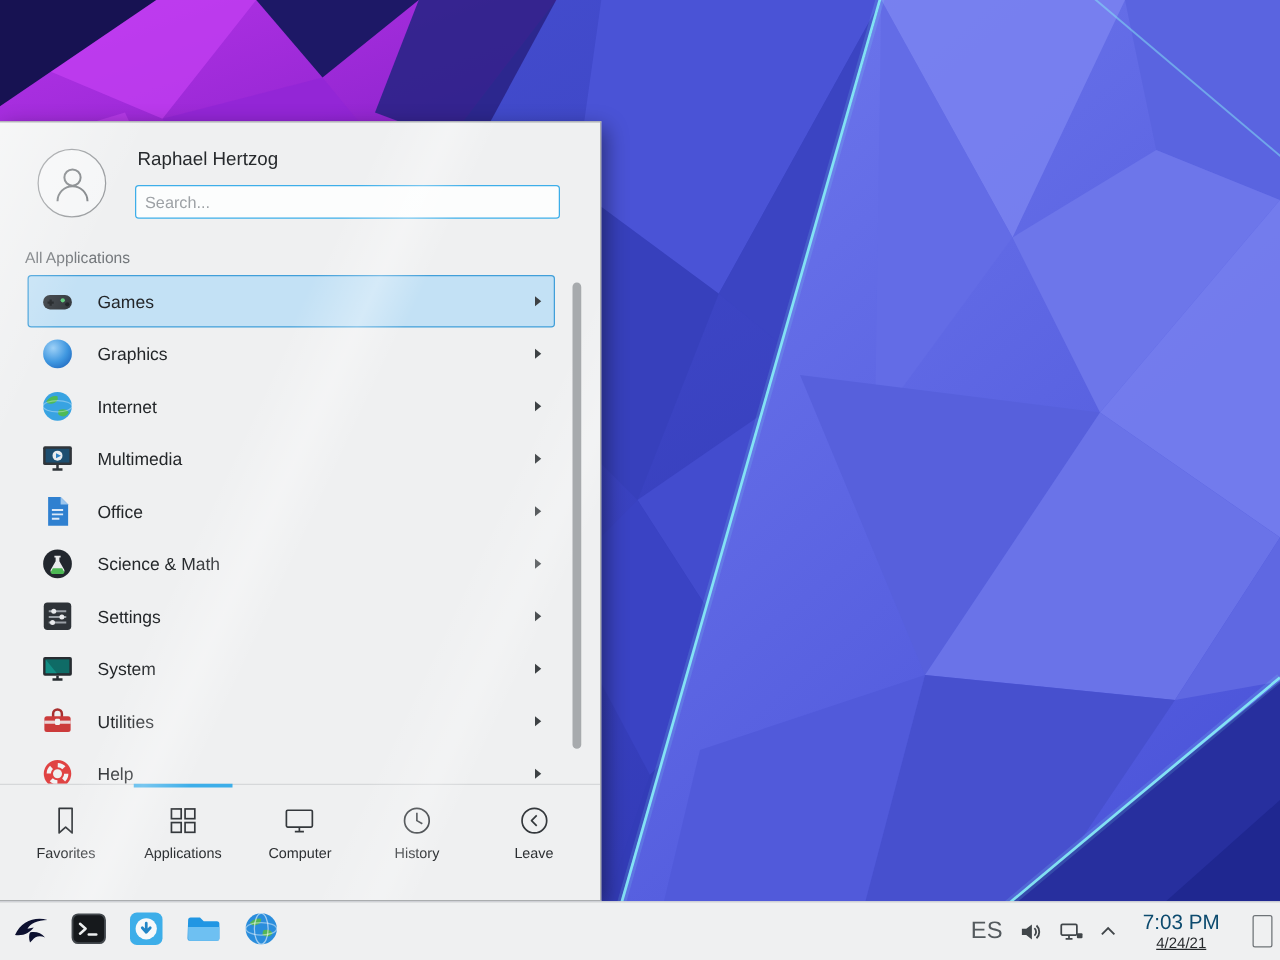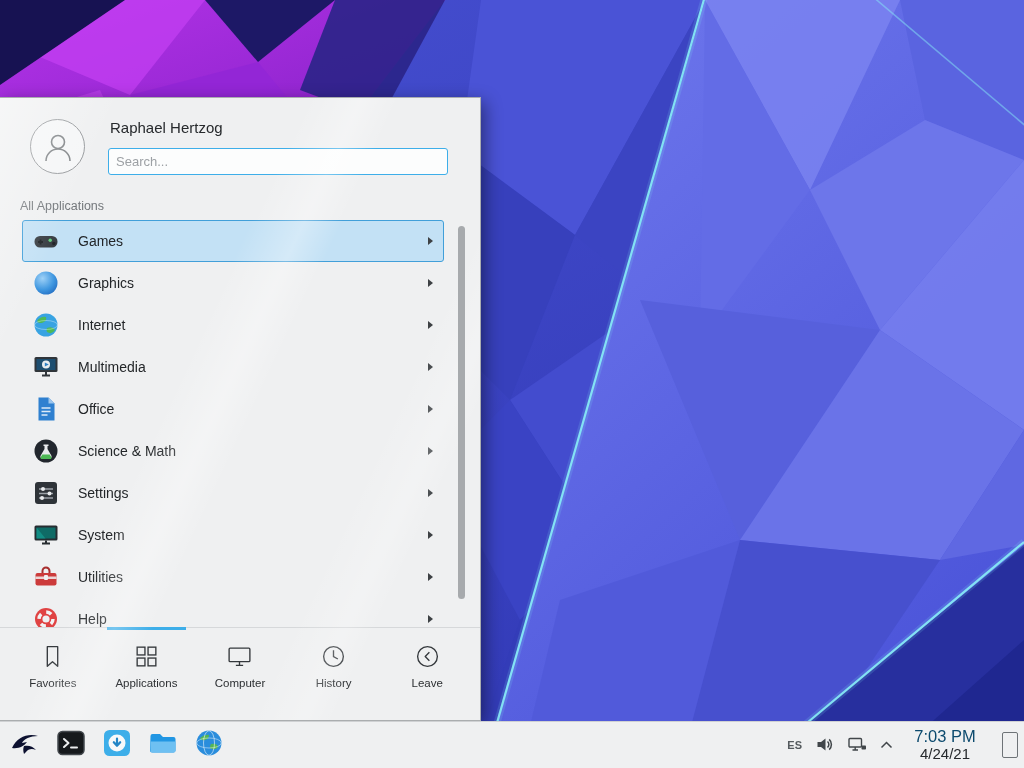--- a/index.html
+++ b/index.html
@@ -72,24 +72,24 @@
   
   #taskbar {
     position:absolute; left:0; bottom:0; width:1024px; height:47px;
     background:#eff0f1; border-top:1px solid #cfd1d3;
     display:flex; align-items:center; z-index:5;
   }
   .tb-left { display:flex; align-items:center; gap:15px; padding-left:9px; }
   .tb-app { width:31px; height:31px; display:flex; align-items:center; justify-content:center; cursor:pointer; }
   .tray { margin-left:auto; display:flex; align-items:center; gap:13px; padding-right:6px; }
   .tray-icon { display:flex; align-items:center; justify-content:center; cursor:pointer; }
-  .kbd { font-size:11px; font-weight:bold; color:#545a5e; cursor:pointer; }
+  .kbd { font-size:19px; font-weight:normal; color:#545a5e; cursor:pointer; }
   .clock { text-align:center; line-height:1.12; min-width:78px; cursor:pointer; }
   .clock .time { font-size:16.5px; color:#0c4a6e; }
-  .clock .date { font-size:15px; color:#26292c; }
+  .clock .date { font-size:12px; color:#26292c;text-decoration:underline; }
   .show-desktop { width:16px; height:26px; border:1px solid #6e7377; border-radius:2px; margin-left:5px; cursor:pointer; }
 </style>
 </head>
 <body>
 
 <div id="desktop">
 
   <svg id="wallpaper" width="1024" height="768" viewBox="0 0 1024 768" preserveAspectRatio="none" xmlns="http://www.w3.org/2000/svg">
     <defs>
       <linearGradient id="gA" x1="0" y1="0" x2="0.7" y2="1">

